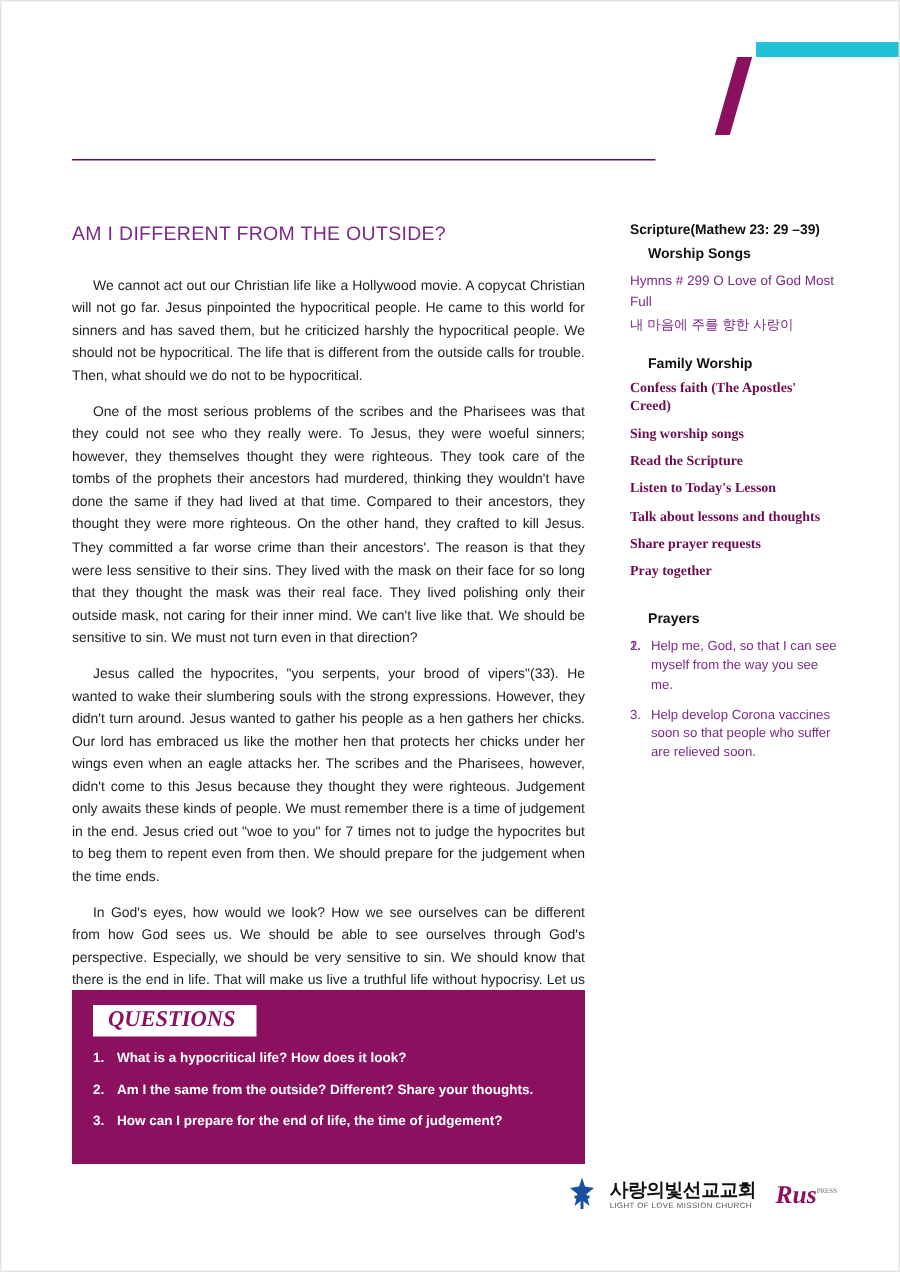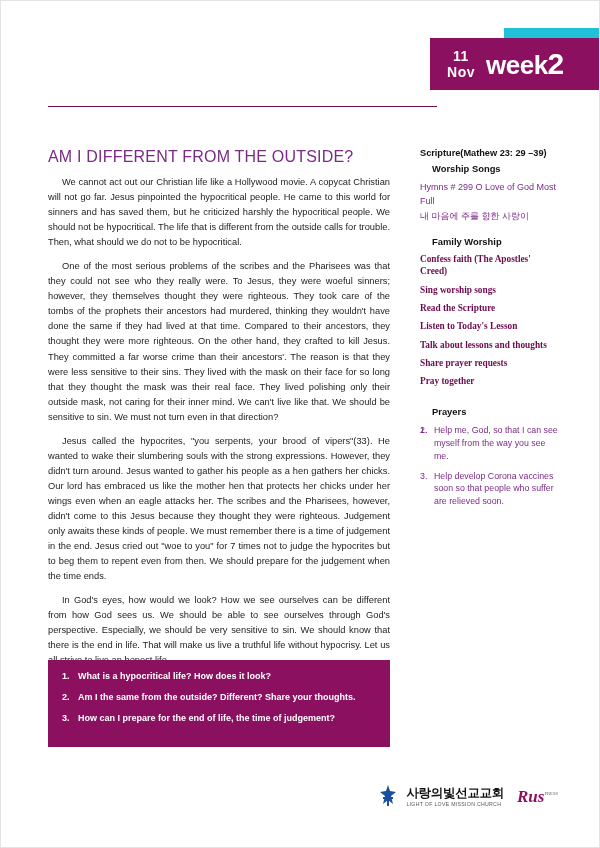--- a/index.html
+++ b/index.html
@@ -89,23 +89,23 @@
   }
 
   
   .left-col {
     position: absolute;
     left: 48px; top: 148px;
     width: 342px;
   }
   .section-head {
     color: #7b2a86;
-    font-size: 16px;
+    font-size: 13px;
     letter-spacing: .2px;
-    margin-bottom: 9px;
+    margin-bottom: 20px;
   }
   .body-p {
     font-size: 9.3px;
     line-height: 1.62;
     text-align: justify;
     color: #1d1d1d;
     margin: 0 0 9px 0;
     text-indent: 14px;
   }
 
@@ -250,41 +250,33 @@
     pointer-events: none;
   }
 </style>
 </head>
 <body>
 
 <div class="page">
 
   <div class="badge-accent"></div>
   <div class="badge-accent2"></div>
-  <div class="week-badge">
-    <div class="date">
-      <div class="day">11</div>
-      <div class="mon">Nov</div>
-    </div>
-    <div class="wk">
-      <span>week</span><span class="num">2</span>
-    </div>
-  </div>
 
   <div class="title-rule"></div>
 
   <div class="left-col">
     <div class="section-head">AM I DIFFERENT FROM THE OUTSIDE?</div>
     <p class="body-p">We cannot act out our Christian life like a Hollywood movie. A copycat Christian will not go far. Jesus pinpointed the hypocritical people. He came to this world for sinners and has saved them, but he criticized harshly the hypocritical people. We should not be hypocritical. The life that is different from the outside calls for trouble. Then, what should we do not to be hypocritical.</p>
     <p class="body-p">One of the most serious problems of the scribes and the Pharisees was that they could not see who they really were. To Jesus, they were woeful sinners; however, they themselves thought they were righteous. They took care of the tombs of the prophets their ancestors had murdered, thinking they wouldn't have done the same if they had lived at that time. Compared to their ancestors, they thought they were more righteous. On the other hand, they crafted to kill Jesus. They committed a far worse crime than their ancestors'. The reason is that they were less sensitive to their sins. They lived with the mask on their face for so long that they thought the mask was their real face. They lived polishing only their outside mask, not caring for their inner mind. We can't live like that. We should be sensitive to sin. We must not turn even in that direction?</p>
     <p class="body-p">Jesus called the hypocrites, "you serpents, your brood of vipers"(33). He wanted to wake their slumbering souls with the strong expressions. However, they didn't turn around. Jesus wanted to gather his people as a hen gathers her chicks. Our lord has embraced us like the mother hen that protects her chicks under her wings even when an eagle attacks her. The scribes and the Pharisees, however, didn't come to this Jesus because they thought they were righteous. Judgement only awaits these kinds of people. We must remember there is a time of judgement in the end. Jesus cried out "woe to you" for 7 times not to judge the hypocrites but to beg them to repent even from then. We should prepare for the judgement when the time ends.</p>
     <p class="body-p">In God's eyes, how would we look? How we see ourselves can be different from how God sees us. We should be able to see ourselves through God's perspective. Especially, we should be very sensitive to sin. We should know that there is the end in life. That will make us live a truthful life without hypocrisy. Let us all strive to live an honest life.</p>
   </div>
 
   <div class="questions">
+    <div class="q-badge">QUESTIONS</div>
     <ul class="q-list">
       <li>
         <span class="qn">1.</span>
         <span>What is a hypocritical life? How does it look?</span>
       </li>
       <li>
         <span class="qn">2.</span>
         <span>Am I the same from the outside? Different? Share your thoughts.</span>
       </li>
       <li>

